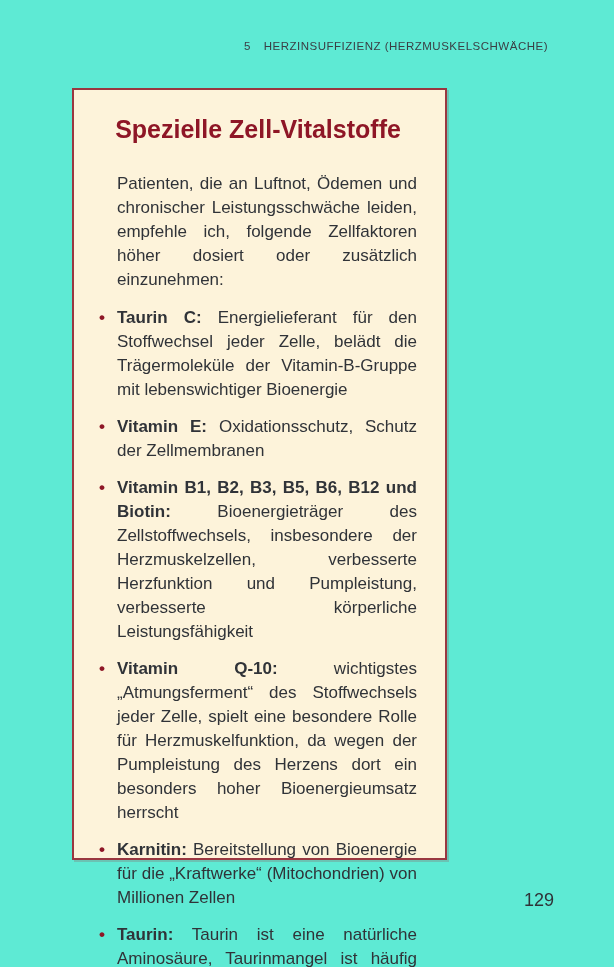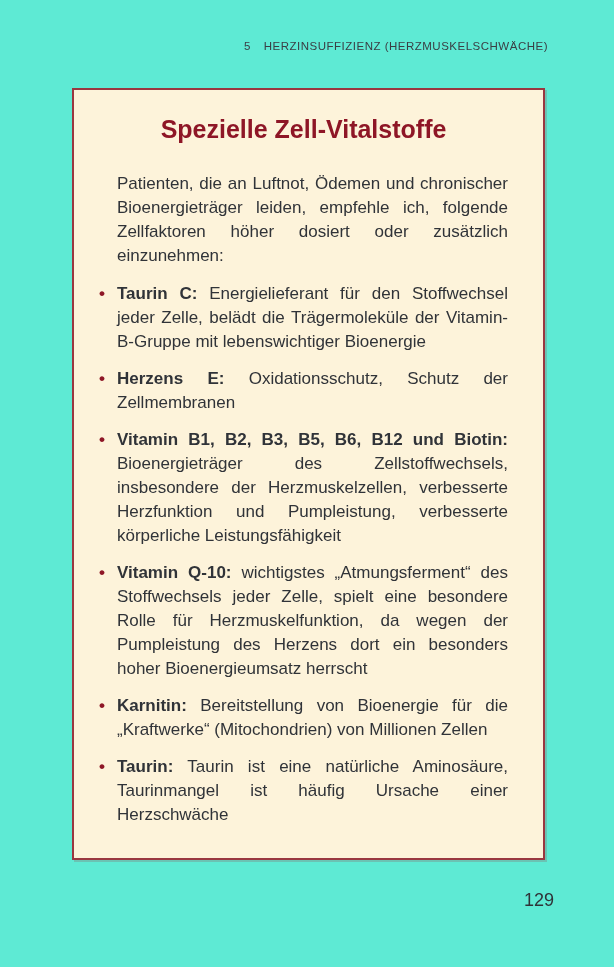--- a/index.html
+++ b/index.html
@@ -22,26 +22,26 @@
     font-size: 11.5px;
     letter-spacing: 0.5px;
     color: #3a3e44;
     white-space: nowrap;
   }
   .running-head .chapter-number { margin-right: 9px; }
   .frame-box {
     position: absolute;
     left: 72px;
     top: 88px;
-    width: 473px;
+    width: 375px;
     height: 772px;
     box-sizing: border-box;
     border: 2px solid #9a3740;
     box-shadow: 2px 2px 0 rgba(154, 55, 64, 0.22);
-    padding: 16px 35px 0 25px;
+    padding: 16px 28px 0 25px;
     background: #fdf3da;
   }
   .box-title {
     text-align: center;
     color: #8e1626;
     font-weight: bold;
     font-size: 25px;
     line-height: 31px;
     margin: 8px 0 27px 0;
   }
@@ -88,32 +88,32 @@
     <span class="chapter-number">5</span>
     <span class="chapter-title">HERZINSUFFIZIENZ (HERZMUSKELSCHWÄCHE)</span>
   </div>
 
   <div class="frame-box">
 
     <div class="box-title">
       <span>Spezielle Zell-Vitalstoffe</span>
     </div>
 
-    <p class="intro">Patienten, die an Luftnot, Ödemen und chronischer Bioenergieträger leiden, empfehle ich, folgende Zellfaktoren höher dosiert oder zusätzlich einzunehmen:</p>
+    <p class="intro">Patienten, die an Luftnot, Ödemen und chronischer Leistungsschwäche leiden, empfehle ich, folgende Zellfaktoren höher dosiert oder zusätzlich einzunehmen:</p>
 
     <ul class="bullets">
 
       <li class="bullet-item">
         <span class="bullet-marker">•</span>
         <span class="bullet-body"><span class="lead">Taurin C:</span> <span>Energielieferant für den Stoffwechsel jeder Zelle, belädt die Trägermoleküle der Vitamin-B-Gruppe mit lebenswichtiger Bioenergie</span></span>
       </li>
 
       <li class="bullet-item">
         <span class="bullet-marker">•</span>
-        <span class="bullet-body"><span class="lead">Herzens E:</span> <span>Oxidationsschutz, Schutz der Zellmembranen</span></span>
+        <span class="bullet-body"><span class="lead">Vitamin E:</span> <span>Oxidationsschutz, Schutz der Zellmembranen</span></span>
       </li>
 
       <li class="bullet-item">
         <span class="bullet-marker">•</span>
         <span class="bullet-body"><span class="lead">Vitamin B1, B2, B3, B5, B6, B12 und Biotin:</span> <span>Bioenergieträger des Zellstoffwechsels, insbesondere der Herzmuskelzellen, verbesserte Herzfunktion und Pumpleistung, verbesserte körperliche Leistungsfähigkeit</span></span>
       </li>
 
       <li class="bullet-item">
         <span class="bullet-marker">•</span>
         <span class="bullet-body"><span class="lead">Vitamin Q-10:</span> <span>wichtigstes „Atmungsferment“ des Stoffwechsels jeder Zelle, spielt eine besondere Rolle für Herzmuskelfunktion, da wegen der Pumpleistung des Herzens dort ein besonders hoher Bioenergieumsatz herrscht</span></span>

